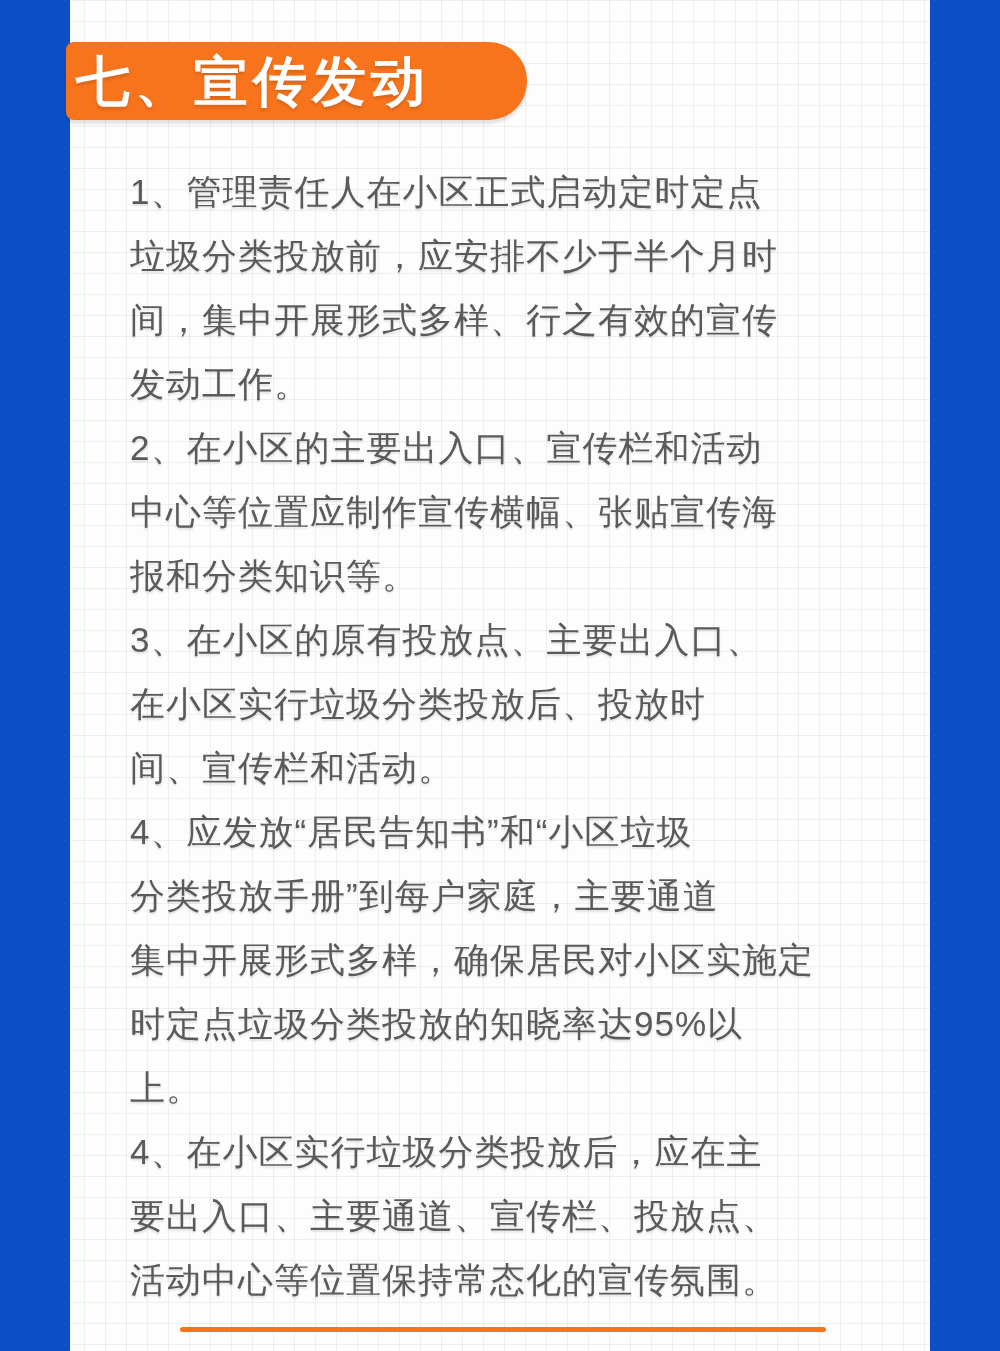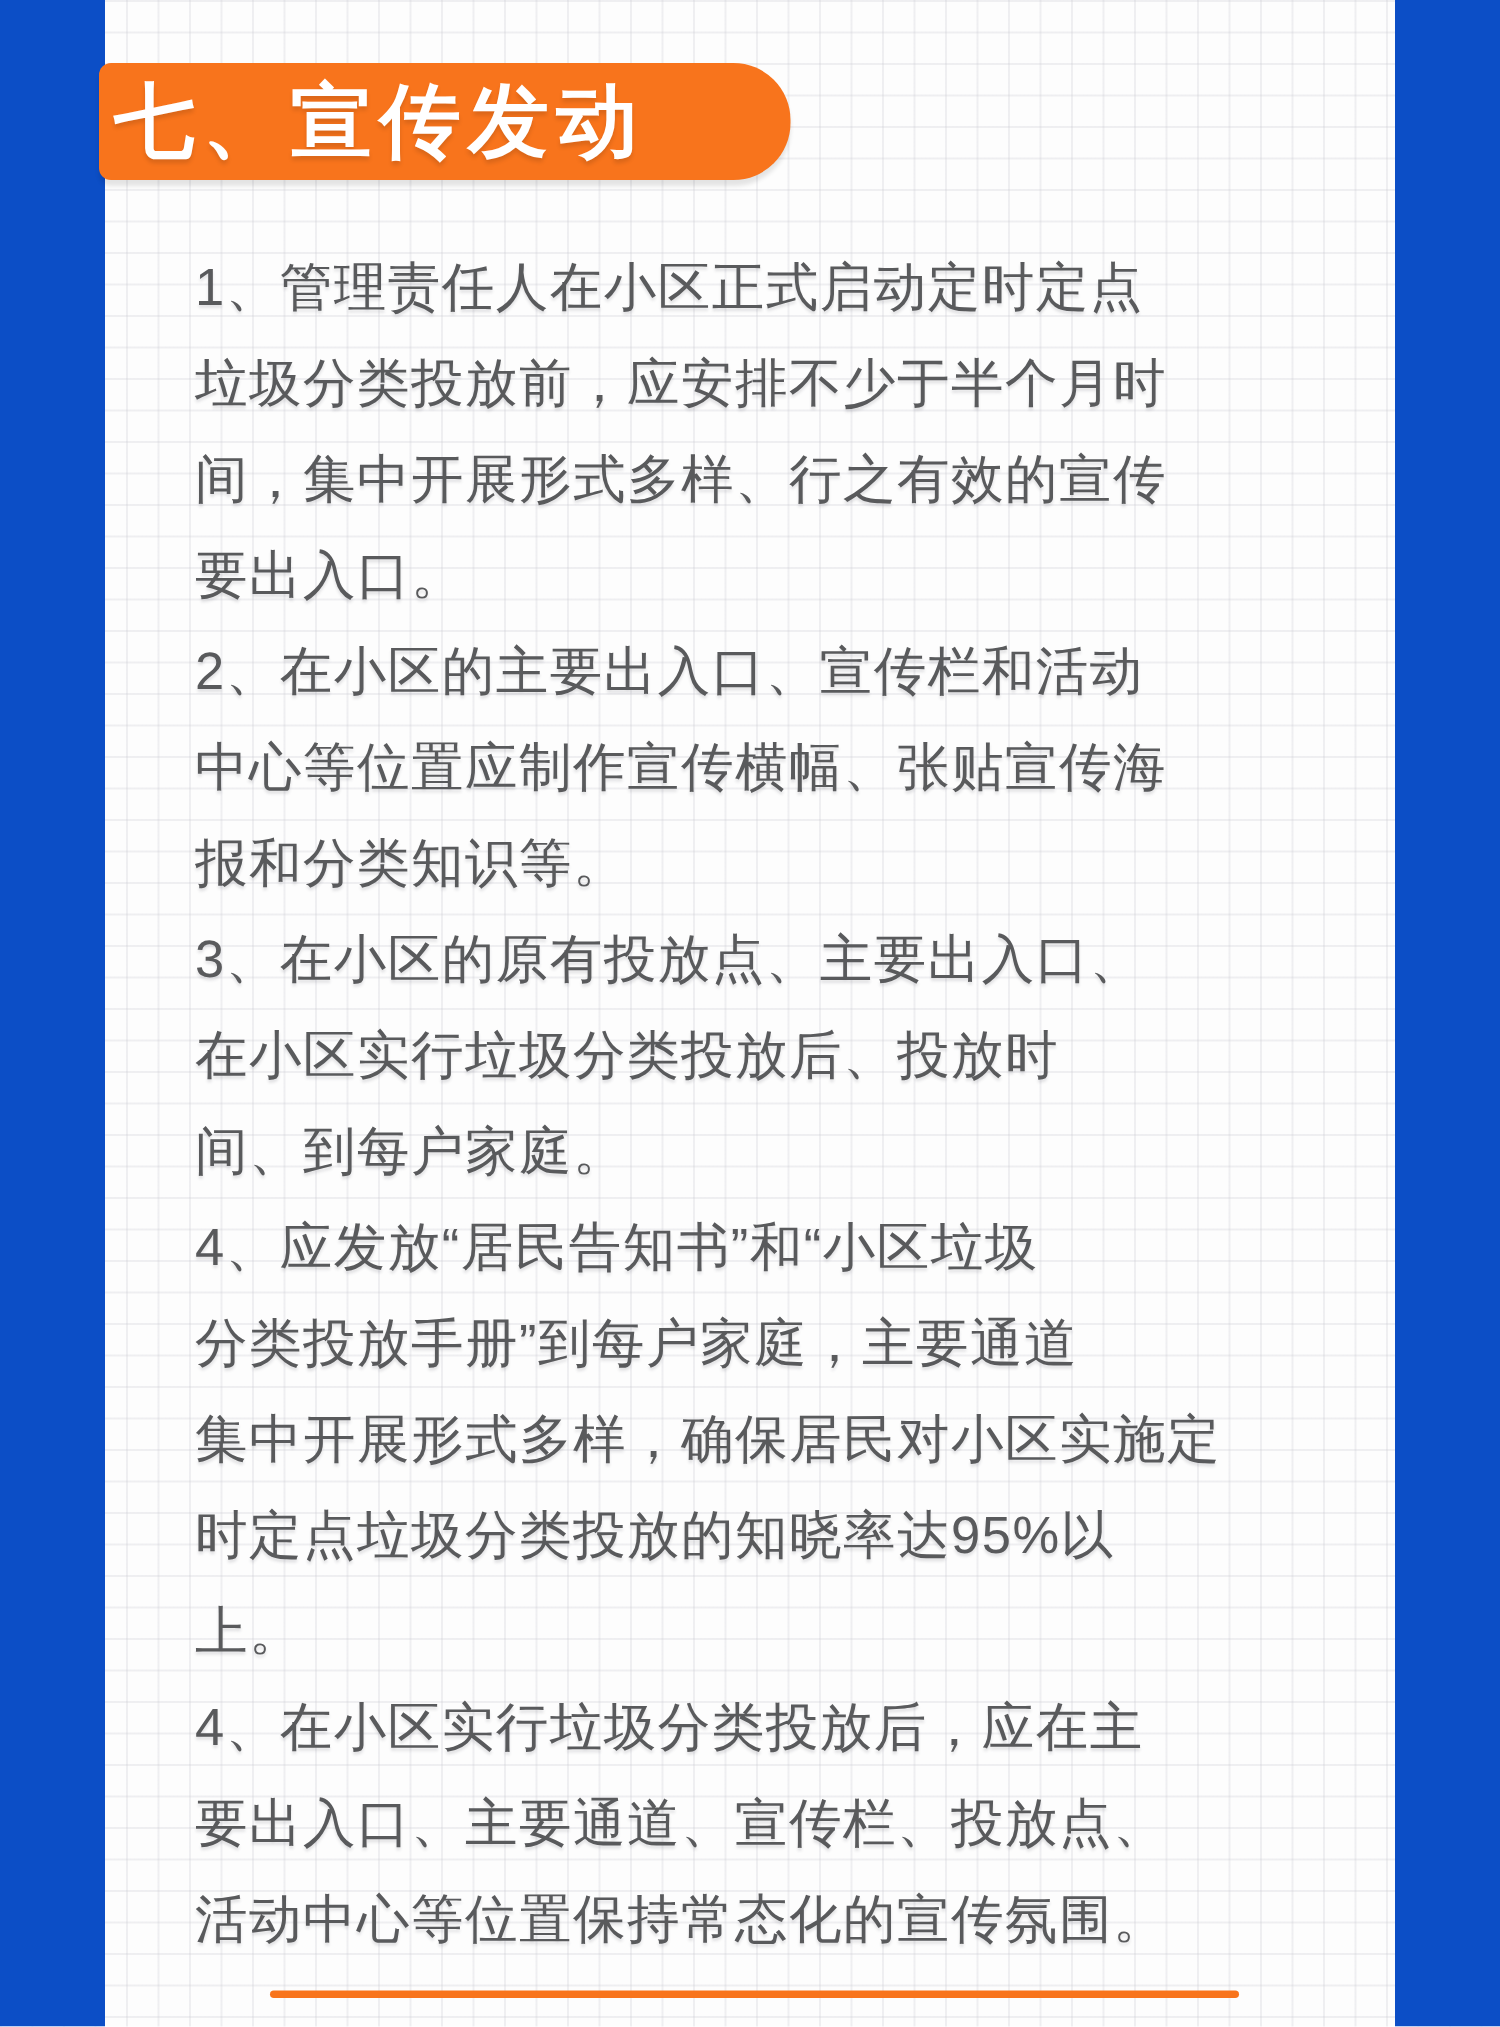--- a/index.html
+++ b/index.html
@@ -78,33 +78,33 @@
   <div class="title-badge">
     <span class="title-text">七、宣传发动</span>
   </div>
 
   <div class="body-text">
 
     <div class="para">
       <div class="line">1、管理责任人在小区正式启动定时定点</div>
       <div class="line">垃圾分类投放前，应安排不少于半个月时</div>
       <div class="line">间，集中开展形式多样、行之有效的宣传</div>
-      <div class="line">要出入口。</div>
+      <div class="line">发动工作。</div>
     </div>
 
     <div class="para">
       <div class="line">2、在小区的主要出入口、宣传栏和活动</div>
       <div class="line">中心等位置应制作宣传横幅、张贴宣传海</div>
       <div class="line">报和分类知识等。</div>
     </div>
 
     <div class="para">
       <div class="line">3、在小区的原有投放点、主要出入口、</div>
       <div class="line">在小区实行垃圾分类投放后、投放时</div>
-      <div class="line">间、到每户家庭。</div>
+      <div class="line">间、宣传栏和活动。</div>
     </div>
 
     <div class="para">
       <div class="line">4、应发放“居民告知书”和“小区垃圾</div>
       <div class="line">分类投放手册”到每户家庭，主要通道</div>
       <div class="line">集中开展形式多样，确保居民对小区实施定</div>
       <div class="line">时定点垃圾分类投放的知晓率达95%以</div>
       <div class="line">上。</div>
     </div>
 

